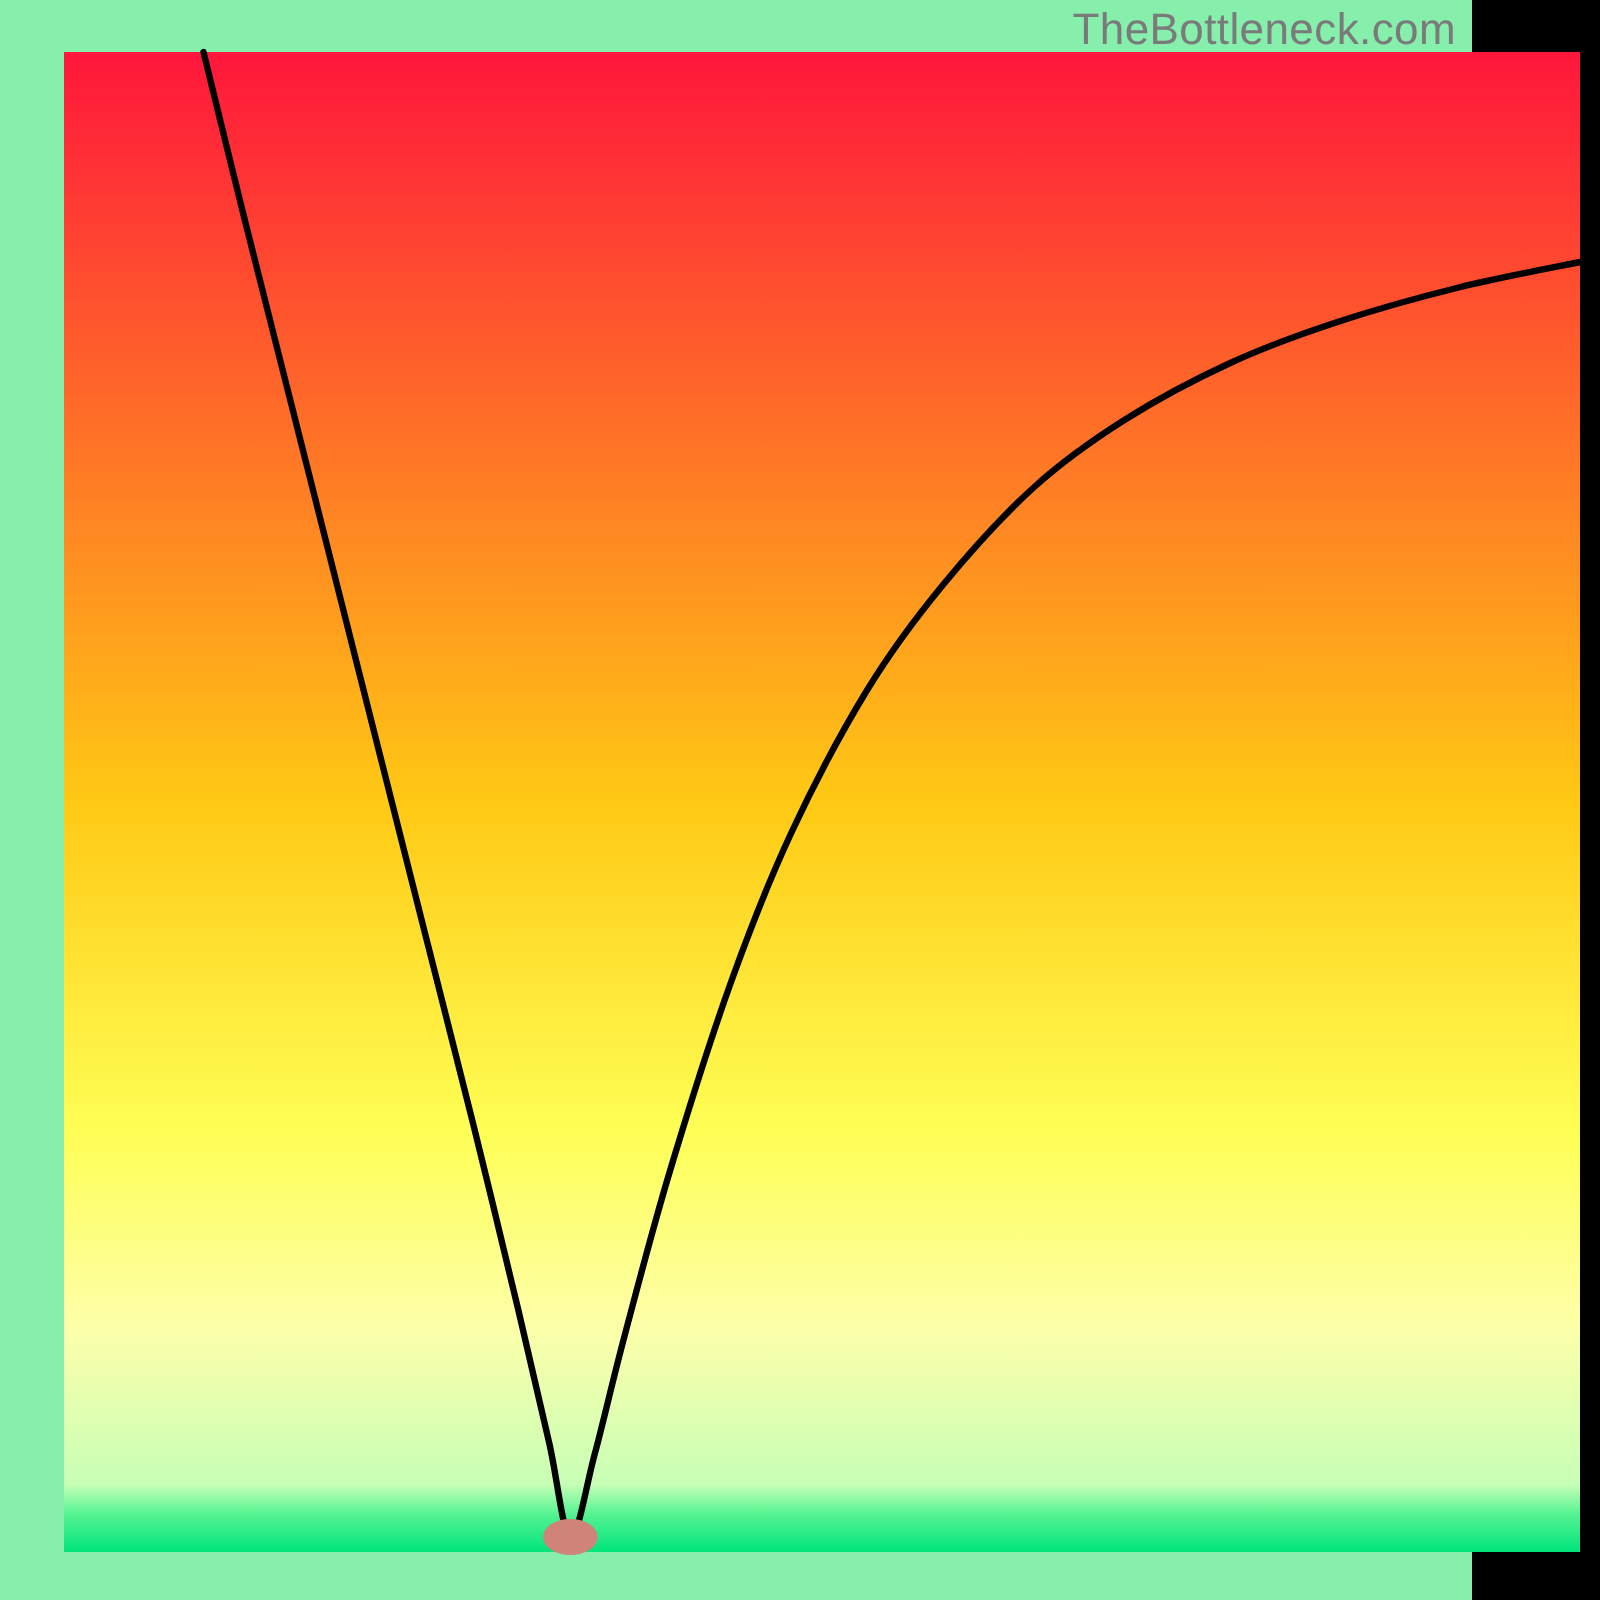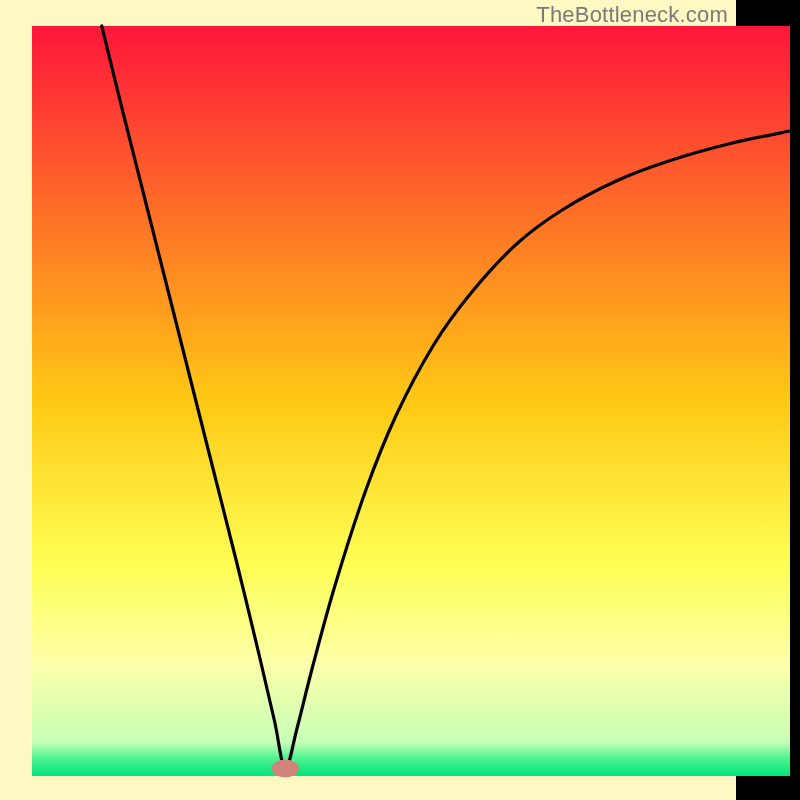--- a/index.html
+++ b/index.html
@@ -10,21 +10,21 @@
     background: #000;
     overflow: hidden;
     font-family: Arial, Helvetica, sans-serif;
   }
   .frame {
     position: absolute;
     left: 0;
     top: 0;
     width: 736px;
     height: 800px;
-    background: #fef9c3;
+    background: #86efac;
   }
   .watermark {
     position: absolute;
     right: 8px;
     top: 2px;
     color: #7a7a7a;
     font-size: 22px;
     font-weight: 400;
     letter-spacing: 0.2px;
     user-select: none;

